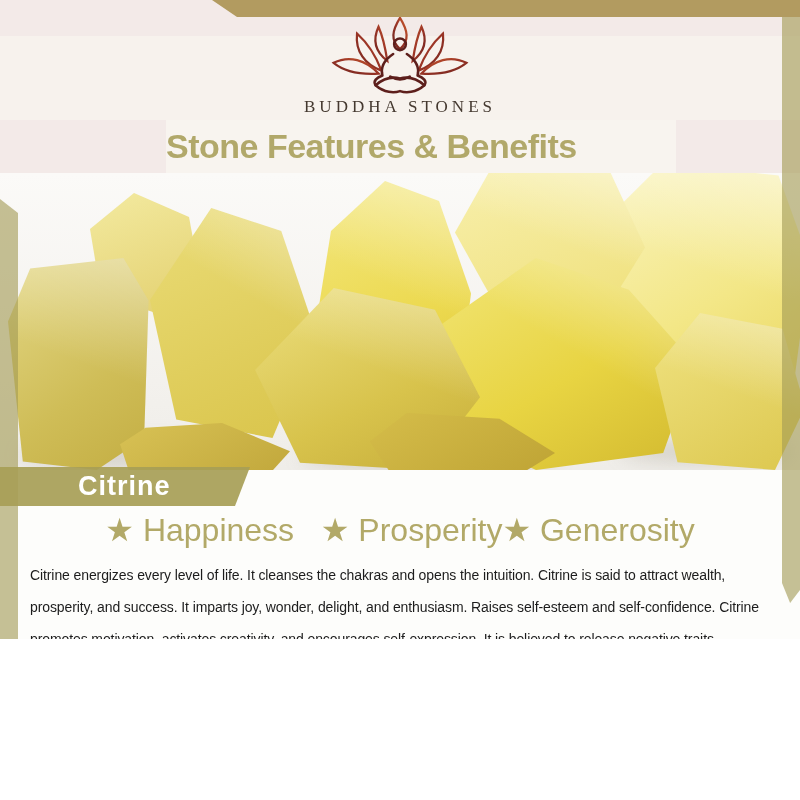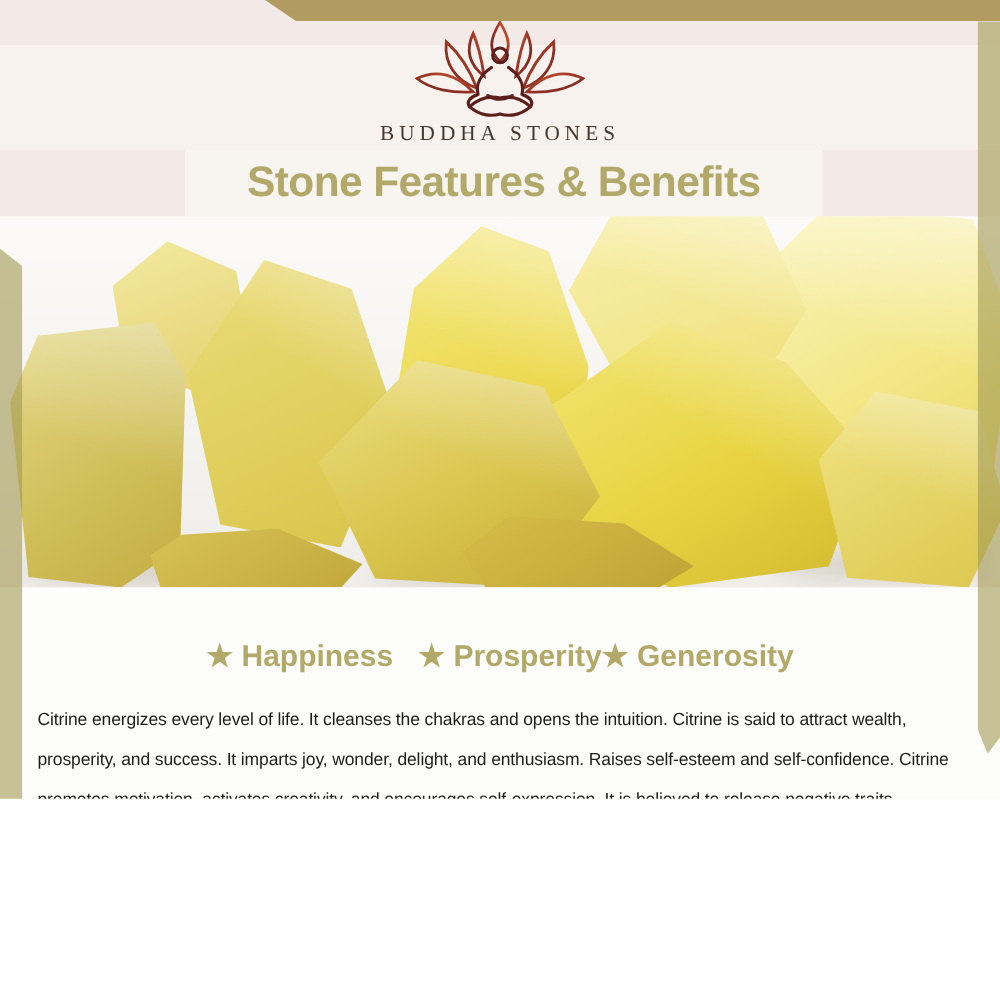--- a/index.html
+++ b/index.html
@@ -19,22 +19,22 @@
     clip-path:polygon(0 0,100% 0,100% 100%,25px 100%);z-index:15;}
 
   
   .logo-area{position:absolute;left:0;top:14px;width:800px;text-align:center;z-index:3;}
   .logo-svg{display:block;margin:0 auto;}
   .brand-name{margin-top:1px;font-family:"Liberation Serif",serif;font-size:17px;letter-spacing:4px;
     color:var(--brand-color);font-weight:500;}
 
   
   .title-band{position:absolute;left:0;top:120px;width:800px;height:53px;background:var(--pink);}
-  .title-panel{position:absolute;left:148px;top:120px;width:510px;height:53px;background:var(--panel);
-    display:flex;align-items:center;justify-content:center;}
+  .title-panel{position:absolute;left:166px;top:120px;width:510px;height:53px;background:var(--panel);
+    display:flex;align-items:center;justify-content:flex-start;}
   .page-title{font-size:34px;font-weight:bold;color:var(--title-color);letter-spacing:-0.5px;}
 
   
   .photo{position:absolute;left:0;top:173px;width:800px;height:297px;overflow:hidden;
     background:linear-gradient(180deg,#fbfaf8 0%,#f3f1ed 70%,#efede9 100%);}
   .stone{position:absolute;filter:drop-shadow(0 6px 7px rgba(170,160,110,0.30));}
   .shadow{position:absolute;border-radius:50%;background:rgba(130,124,100,0.22);filter:blur(9px);}
 
   
   .band-left{position:absolute;left:0;top:199px;width:18px;height:577px;background:var(--band);
@@ -44,21 +44,21 @@
 
   
   .citrine-banner{position:absolute;left:0;top:467px;width:250px;height:39px;background:var(--banner-bg);
     clip-path:polygon(0 0,100% 0,calc(100% - 15px) 100%,0 100%);z-index:21;
     display:flex;align-items:center;padding-left:78px;}
   .citrine-label{color:#fff;font-size:27px;font-weight:bold;letter-spacing:1px;}
 
   
   .content-bg{position:absolute;left:0;top:470px;width:800px;height:312px;background:var(--content-bg);}
   .benefits-line{position:absolute;left:0;top:511px;width:800px;text-align:center;
-    font-size:24px;font-weight:bold;color:var(--benefit-color);white-space:pre;z-index:10;}
+    font-size:32px;font-weight:normal;color:var(--benefit-color);white-space:pre;z-index:10;}
   .description{position:absolute;left:30px;top:559px;width:748px;font-size:14px;line-height:32px;
     color:var(--body-color);z-index:10;letter-spacing:-0.1px;}
 
   
   .strip-bottom{position:absolute;left:0;top:782px;width:800px;height:18px;background:var(--pink);}
   .bottom-bar{position:absolute;left:0;top:782px;width:608px;height:18px;background:var(--olive-solid);
     clip-path:polygon(0 0,calc(100% - 30px) 0,100% 100%,0 100%);z-index:15;}
 </style>
 </head>
 <body>
@@ -145,20 +145,23 @@
       clip-path:polygon(20% 0,70% 10%,100% 70%,85% 100%,10% 100%,0 50%);
       background:linear-gradient(150deg,#d5bd4a,#bfa435);"></div>
     <div class="stone" style="left:120px;top:250px;width:170px;height:47px;
       clip-path:polygon(15% 10%,60% 0,100% 60%,90% 100%,5% 100%,0 45%);
       background:linear-gradient(150deg,#d8c255,#c2a83c);"></div>
   </div>
 
   <div class="band-left"></div>
   <div class="band-right"></div>
 
+  <div class="citrine-banner">
+    <span class="citrine-label">Citrine</span>
+  </div>
 
   <div class="content-bg"></div>
 
   <div class="benefits-line">★ Happiness   ★ Prosperity★ Generosity</div>
 
   <p class="description">Citrine energizes every level of life. It cleanses the chakras and opens the intuition. Citrine is said to attract wealth, prosperity, and success. It imparts joy, wonder, delight, and enthusiasm. Raises self-esteem and self-confidence. Citrine promotes motivation, activates creativity, and encourages self-expression. It is believed to release negative traits, depression, fears, and phobias.</p>
 
   <div class="strip-bottom"></div>
   <div class="bottom-bar"></div>
 

